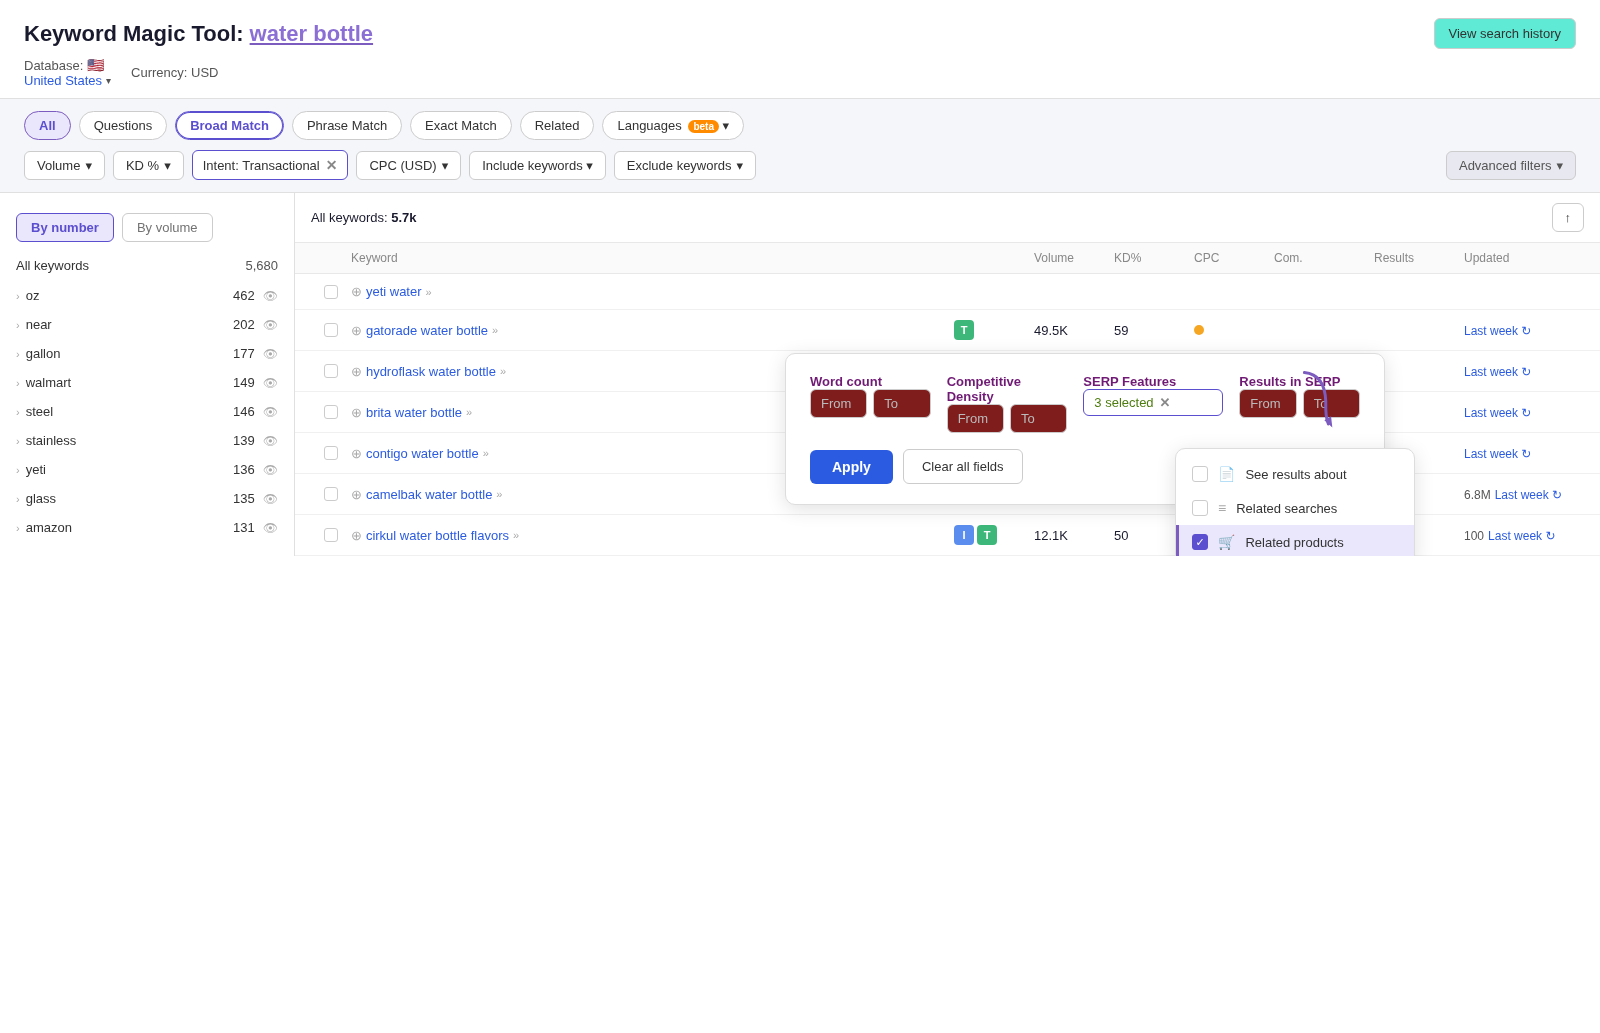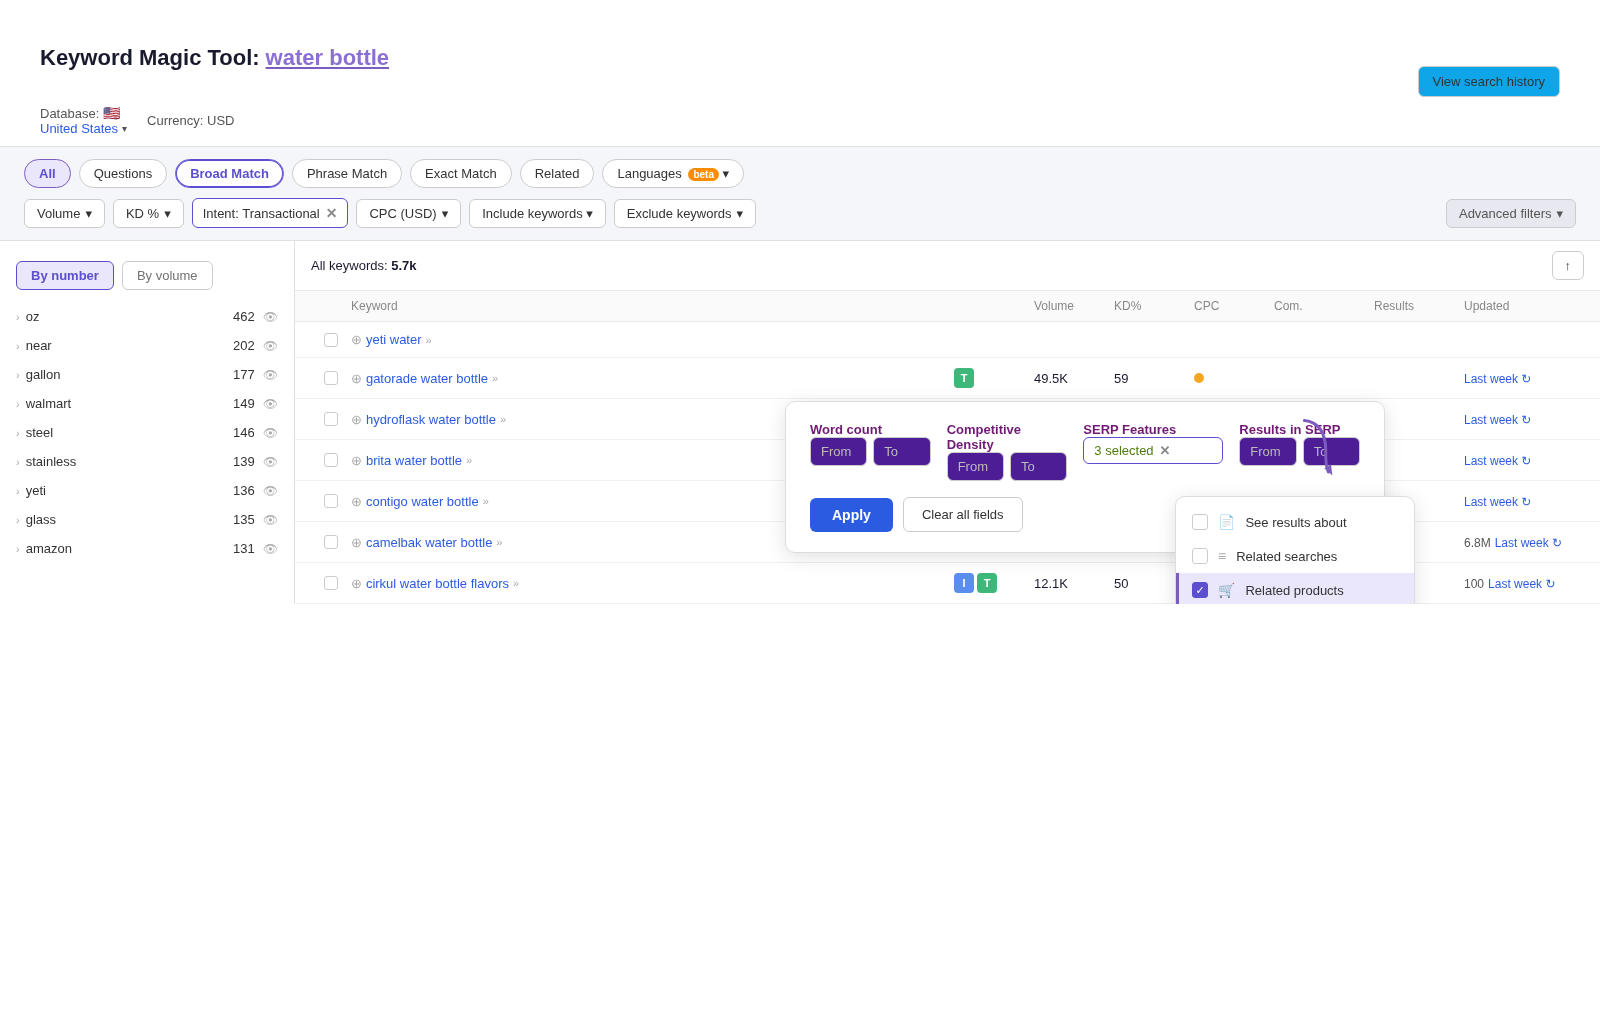--- a/index.html
+++ b/index.html
@@ -1,26 +1,26 @@
 <!DOCTYPE html>
 <html><head>
   <meta charset="utf-8">
   <style>
     * { box-sizing: border-box; margin: 0; padding: 0; }
     body { font-family: -apple-system, BlinkMacSystemFont, 'Segoe UI', Arial, sans-serif; font-size: 13px; background: #f5f6fa; color: #1a1a2e; }
     
     .app-container { background: #fff; min-height: 1033px; width: 1600px; overflow: hidden; position: relative; }
     
     
-    .header { padding: 18px 40px 10px; border-bottom: 1px solid #e0e0e0; background: #fff; }
+    .header { padding: 18px 24px 10px; border-bottom: 1px solid #e0e0e0; background: #fff; }
     .header-title { display: flex; align-items: center; justify-content: space-between; margin-bottom: 8px; }
     .header-title-left { display: flex; align-items: baseline; gap: 6px; }
     .app-title { font-size: 22px; font-weight: 700; color: #1a1a2e; }
     .keyword-query { font-size: 22px; font-weight: 700; color: #8b6fd4; text-decoration: underline; text-decoration-color: #7c5cbf; }
-    .view-history-btn { border: 1px solid #ccc; background: #0ea5e9; padding: 7px 14px; border-radius: 6px; font-size: 13px; cursor: pointer; color: #333; margin-top: 48px; }
+    .view-history-btn { border: 1px solid #ccc; background: #5eead4; padding: 7px 14px; border-radius: 6px; font-size: 13px; cursor: pointer; color: #333; }
     .header-meta { display: flex; align-items: center; gap: 20px; font-size: 13px; color: #555; }
     .database-link { color: #2b5be0; text-decoration: none; display: flex; align-items: center; gap: 4px; }
     .flag { font-size: 14px; }
     .chevron-small { font-size: 10px; color: #555; }
     
     
     .filter-bar { padding: 12px 24px; background: #f5f6fa; border-bottom: 1px solid #e0e0e0; }
     .filter-row1 { display: flex; align-items: center; gap: 8px; margin-bottom: 10px; flex-wrap: wrap; }
     .filter-btn { padding: 6px 14px; border-radius: 20px; border: 1px solid #ccc; background: #fff; font-size: 13px; cursor: pointer; color: #333; white-space: nowrap; }
     .filter-btn.active { background: #fff; border-color: #5b4fcf; color: #5b4fcf; font-weight: 600; box-shadow: inset 0 0 0 1px #5b4fcf; }
@@ -64,21 +64,21 @@
     .intent-i { background: #5b8dee; }
     .orange-dot { width: 10px; height: 10px; border-radius: 50%; background: #f5a623; display: inline-block; }
     .last-week { color: #2b5be0; font-size: 12px; white-space: nowrap; }
     .cell-muted { color: #aaa; font-size: 12px; }
     
     
     .advanced-panel { position: absolute; top: 160px; left: 490px; background: #fff; border: 1px solid #ddd; border-radius: 10px; box-shadow: 0 4px 20px rgba(0,0,0,0.12); z-index: 100; width: 600px; padding: 20px 24px 20px; }
     .panel-row { display: grid; grid-template-columns: 1fr 1fr 1fr 1fr; gap: 16px; margin-bottom: 16px; }
     .panel-col-label { font-size: 13px; color: #701a75; font-weight: 700; }
     .panel-from-to { display: flex; align-items: center; gap: 6px; }
-    .panel-input { flex: 1; border: 1px solid #ccc; border-radius: 6px; padding: 6px 10px; font-size: 13px; color: #999; background: #4c1d95; width: 46px; }
+    .panel-input { flex: 1; border: 1px solid #ccc; border-radius: 6px; padding: 6px 10px; font-size: 13px; color: #999; background: #7f1d1d; width: 46px; }
     .panel-input::placeholder { color: #bbb; }
     .panel-actions { display: flex; align-items: center; gap: 10px; margin-top: 4px; }
     .apply-btn { background: #2b5be0; color: #fff; border: none; border-radius: 6px; padding: 9px 22px; font-size: 14px; font-weight: 600; cursor: pointer; }
     .clear-btn { background: #fff; color: #333; border: 1px solid #ccc; border-radius: 6px; padding: 9px 18px; font-size: 13px; cursor: pointer; }
     
     
     .serp-field { display: flex; align-items: center; gap: 6px; border: 1.5px solid #5b4fcf; border-radius: 6px; padding: 5px 10px; background: #fff; min-width: 140px; }
     .serp-selected-count { color: #4d7c0f; font-size: 13px; font-weight: 500; }
     .serp-x { color: #888; cursor: pointer; font-weight: 600; }
     
@@ -169,20 +169,24 @@
     </div>
   </div>
 
   <div class="main-content">
 
     <div class="sidebar">
       <div class="sidebar-header">
         <button class="sidebar-btn">By number</button>
         <button class="sidebar-btn inactive">By volume</button>
       </div>
+      <div class="sidebar-total">
+        <span>All keywords</span>
+        <span>5,680</span>
+      </div>
       <div class="sidebar-scroll">
         <div class="sidebar-item">
           <div class="sidebar-item-left">
             <span class="sidebar-chevron">›</span>
             <span class="sidebar-keyword">oz</span>
           </div>
           <div style="display:flex;align-items:center;gap:8px;">
             <span class="sidebar-count">462</span>
             <span class="eye-icon">👁</span>
           </div>

